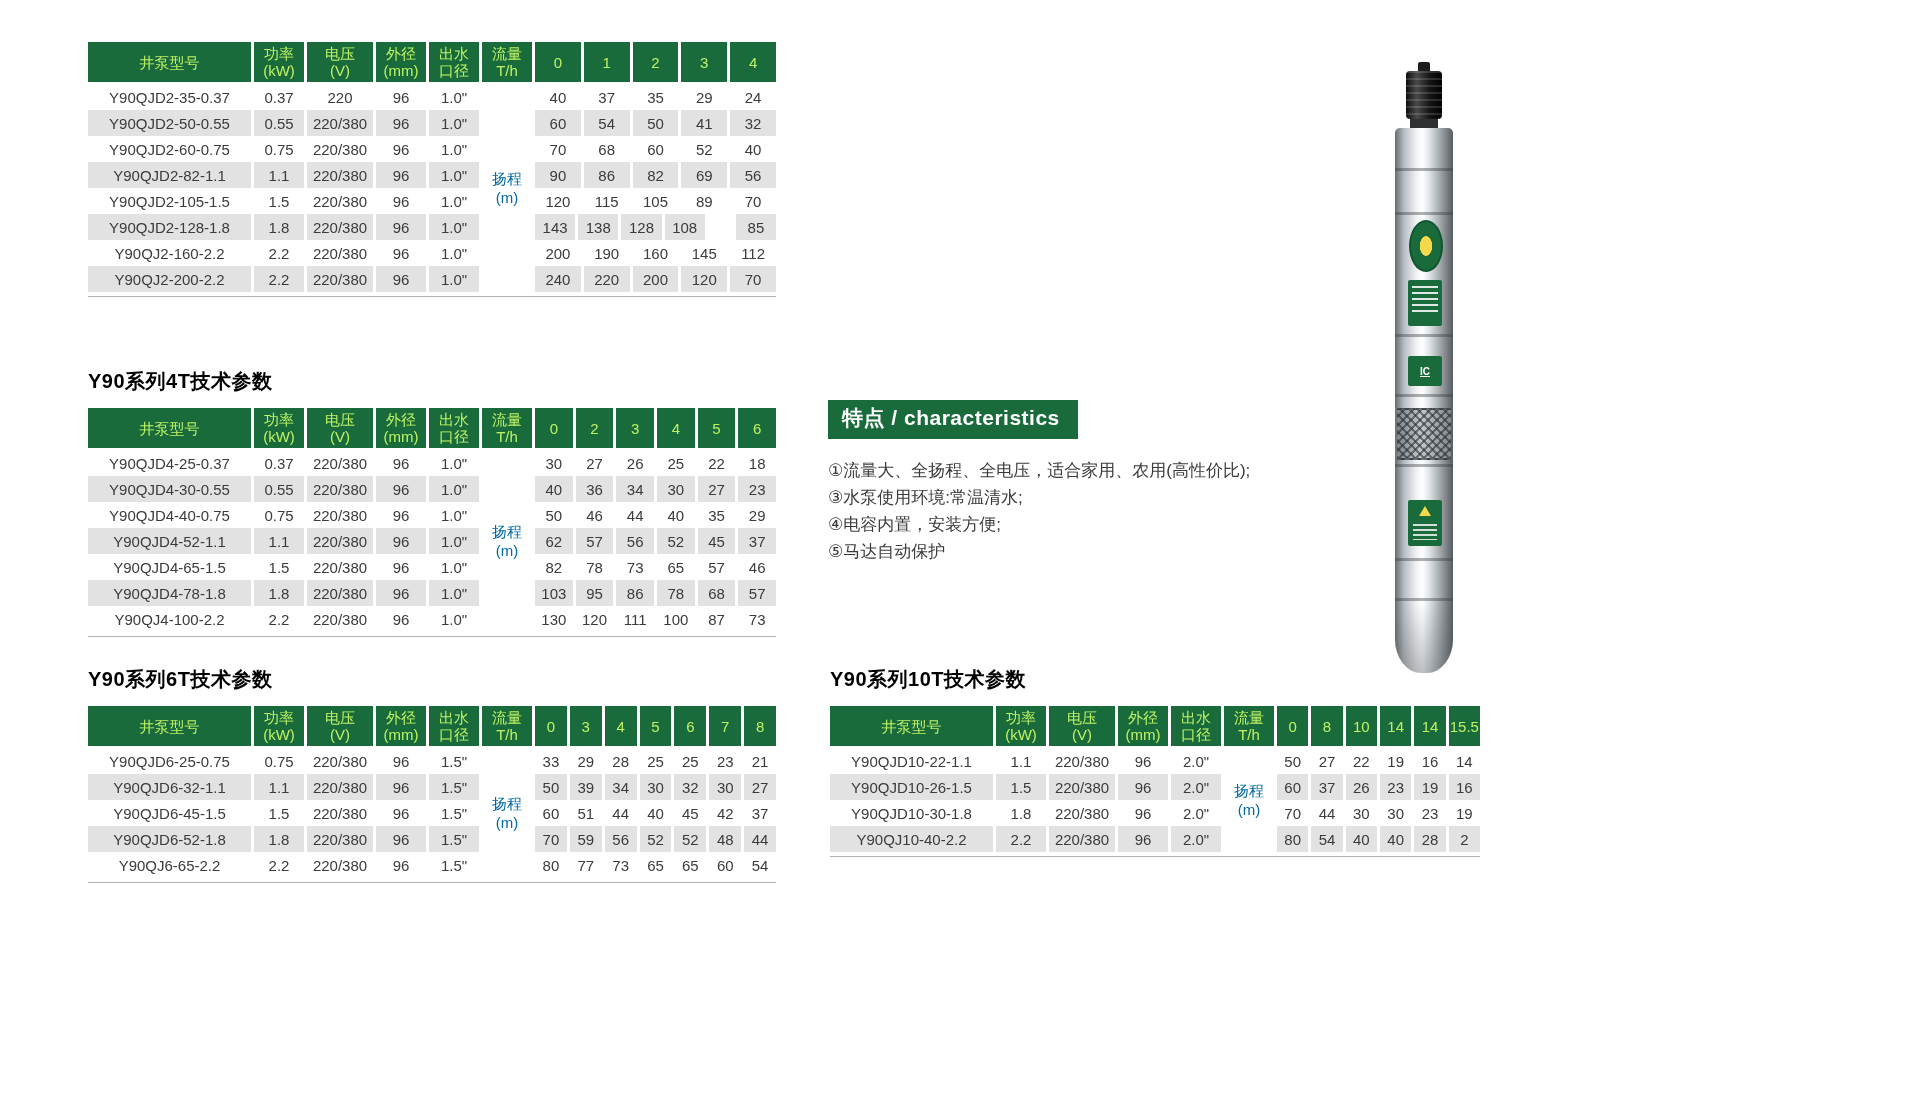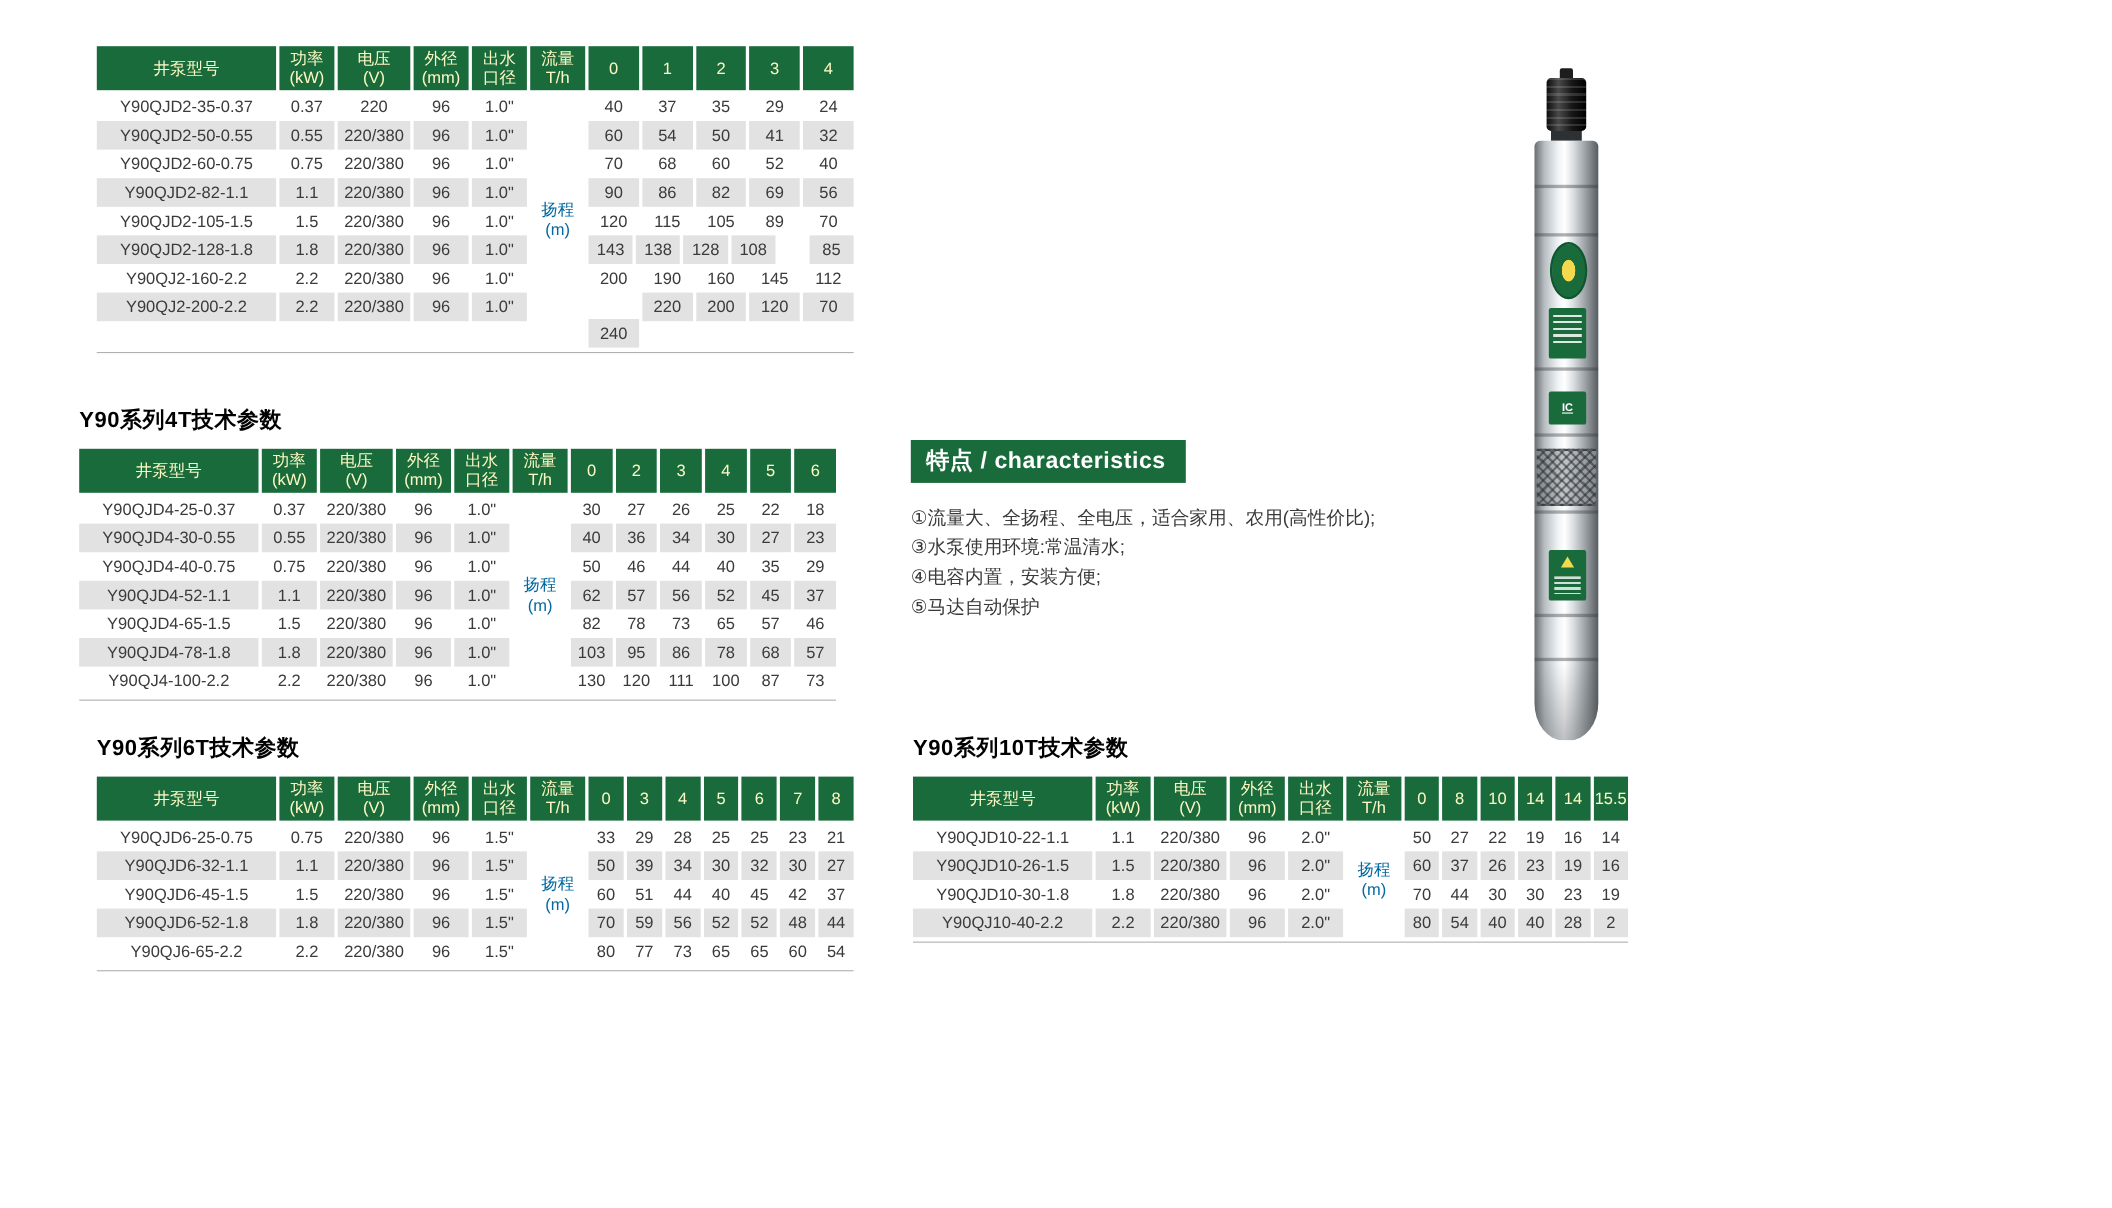--- a/index.html
+++ b/index.html
@@ -7,21 +7,21 @@
     width:1920px;height:1098px;position:relative;background:#ffffff;
     font-family:"Liberation Sans","DejaVu Sans",sans-serif;
     -webkit-font-smoothing:antialiased;
   }
   .tblock{position:absolute;}
   .t-title{font-weight:bold;font-size:20px;color:#000;margin:0 0 13px 0;letter-spacing:0.5px;}
   .t-grid{position:relative;border-bottom:1px solid #b0b0b0;padding-bottom:4px;}
   .t-row{display:flex;column-gap:3px;}
   .t-row.head{margin-bottom:2px;}
   .hcell{
-    background:var(--green);color:#fef9c3;display:flex;align-items:center;justify-content:center;
+    background:var(--green);color:#bef264;display:flex;align-items:center;justify-content:center;
     text-align:center;font-size:15px;line-height:17px;height:40px;white-space:pre-line;
   }
   .dcell{
     display:flex;align-items:center;justify-content:center;text-align:center;
     font-size:15px;color:#3b3b3b;height:26px;white-space:nowrap;
   }
   .row-alt .dcell:not(.liftcell){background:#e2e2e2;}
   .lift-overlay{
     position:absolute;display:flex;align-items:center;justify-content:center;
     text-align:center;font-size:15px;line-height:19px;color:#0369a1;white-space:pre-line;
@@ -203,32 +203,32 @@
         <div class="dcell" style="flex: 1 1 0px;">145</div>
         <div class="dcell" style="flex: 1 1 0px;">112</div>
       </div>
       <div class="t-row row-alt">
         <div class="dcell" style="flex: 0 0 163px;">Y90QJ2-200-2.2</div>
         <div class="dcell" style="flex: 0 0 50px;">2.2</div>
         <div class="dcell" style="flex: 0 0 66px;">220/380</div>
         <div class="dcell" style="flex: 0 0 50px;">96</div>
         <div class="dcell" style="flex: 0 0 50px;">1.0"</div>
         <div class="dcell liftcell" style="flex: 0 0 50px;"></div>
-        <div class="dcell" style="flex: 1 1 0px; margin-top: 24px;">240</div>
+        <div class="dcell" style="flex: 1 1 0px;">240</div>
         <div class="dcell" style="flex: 1 1 0px;">220</div>
         <div class="dcell" style="flex: 1 1 0px;">200</div>
         <div class="dcell" style="flex: 1 1 0px;">120</div>
         <div class="dcell" style="flex: 1 1 0px;">70</div>
       </div>
       <div class="lift-overlay" style="left: 394px; width: 50px; top: 42px; bottom: 4px;">扬程
 (m)</div>
     </div>
 </section>
 
-<section class="tblock" style="left:72px;top:368px;width:688px;">
+<section class="tblock" style="left:88px;top:368px;width:688px;">
   <h2 class="t-title">Y90系列4T技术参数</h2>
   <div class="t-grid">
       <div class="t-row head">
         <div class="hcell" style="flex: 0 0 163px;">井泵型号</div>
         <div class="hcell" style="flex: 0 0 50px;">功率
 (kW)</div>
         <div class="hcell" style="flex: 0 0 66px;">电压
 (V)</div>
         <div class="hcell" style="flex: 0 0 50px;">外径
 (mm)</div>

